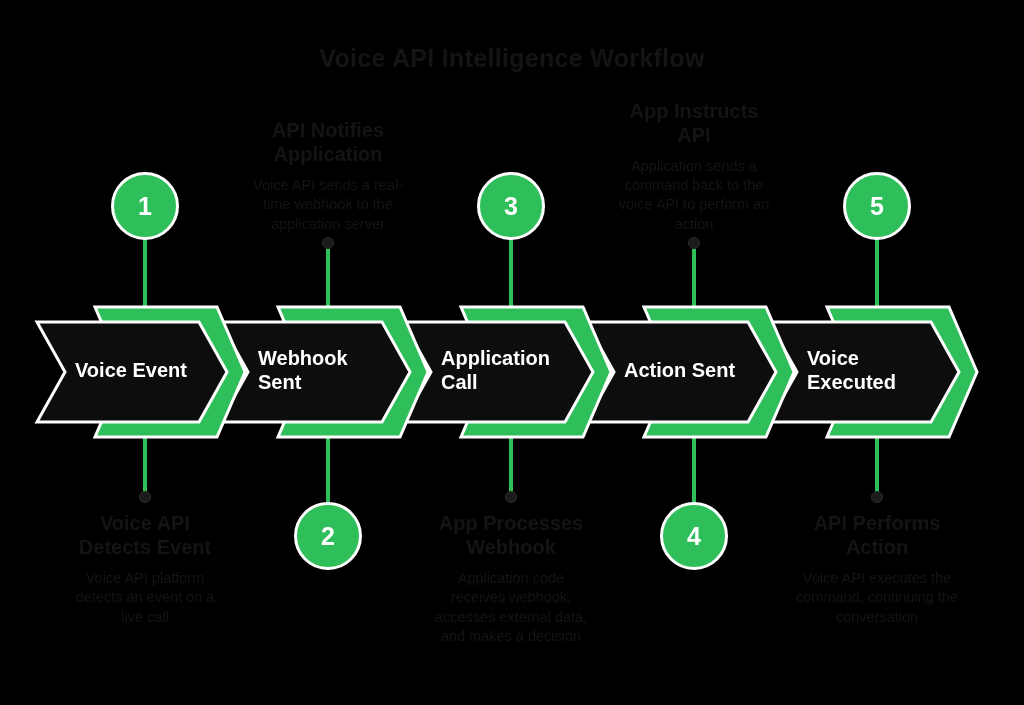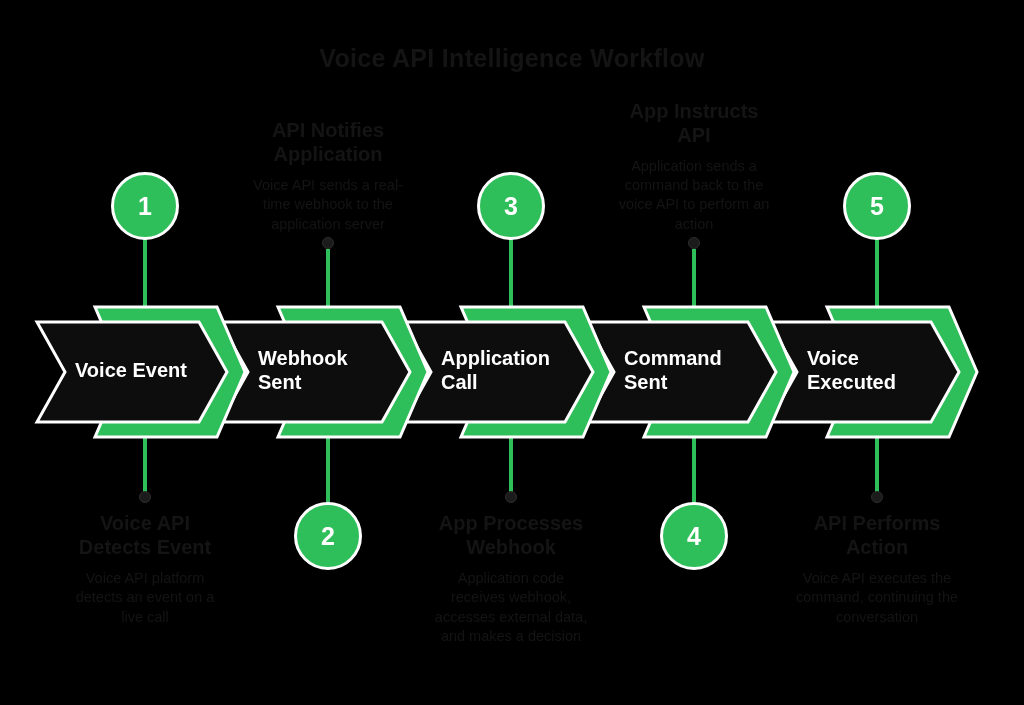--- a/index.html
+++ b/index.html
@@ -135,21 +135,21 @@
     <div class="vline cline-bottom"></div>
     <div class="vline tline-top"></div>
     <div class="dot dot-top"></div>
     <div class="numcircle nc-bottom">
       <span>4</span>
     </div>
     <svg class="chevron" width="234" height="134" viewBox="0 0 234 134">
       <polygon class="green-shape" points="82,2 204,2 232,67 204,132 82,132 110,67"></polygon>
       <polygon class="black-shape" points="24,17 186,17 214,67 186,117 24,117 52,67"></polygon>
     </svg>
-    <div class="label">Command Sent</div>
+    <div class="label">Action Sent</div>
     <div class="info info-top">
       <div class="heading">App Instructs API</div>
       <div class="body">Application sends a command back to the voice API to perform an action</div>
     </div>
   </div>
 
   <div class="step" style="left:747px; z-index:10">
     <div class="vline cline-top"></div>
     <div class="vline tline-bottom"></div>
     <div class="dot dot-bottom"></div>

